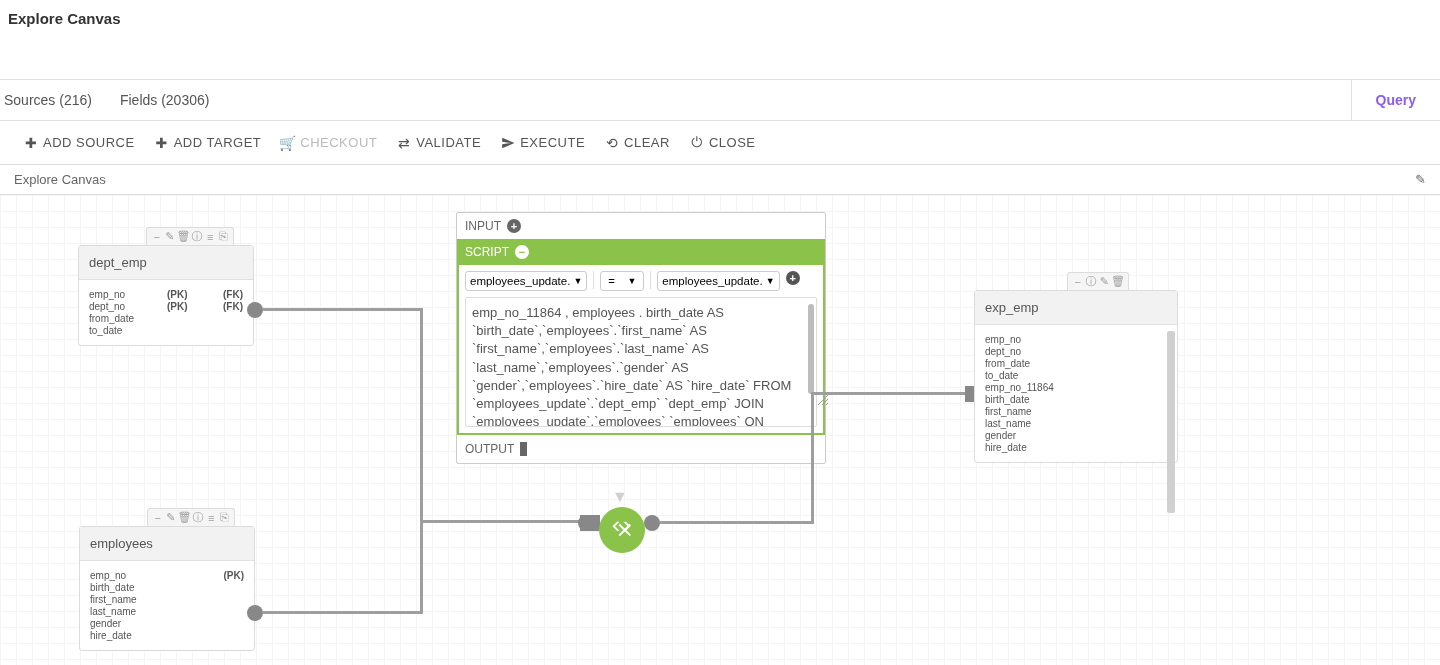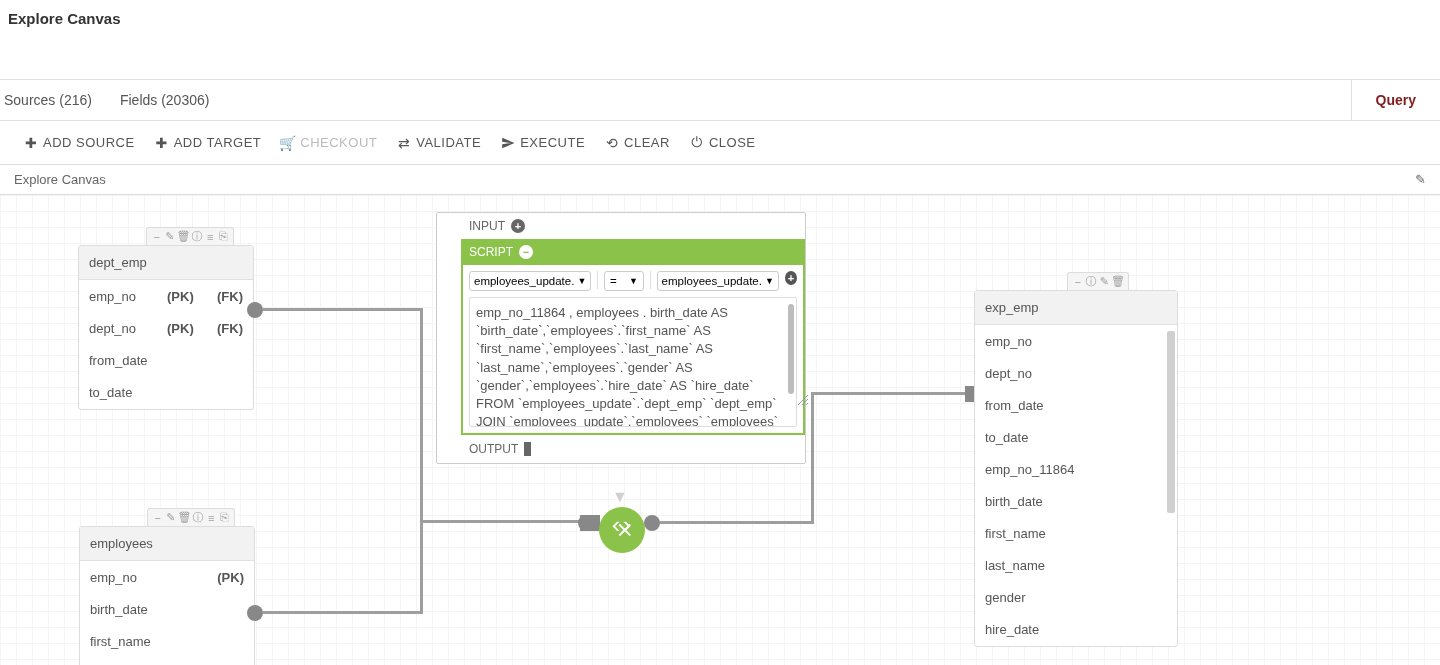--- a/index.html
+++ b/index.html
@@ -3,21 +3,21 @@
 <meta charset="utf-8">
 <style>
 * { box-sizing: border-box; margin: 0; padding: 0; font-family: -apple-system, BlinkMacSystemFont, "Segoe UI", Arial, sans-serif; }
 body { width: 1440px; height: 665px; background: #fff; overflow: hidden; }
 
 .page-title { font-size: 15px; font-weight: 700; padding: 10px 8px; color: #333; }
 .tabs-row { border-top: 1px solid #e0e0e0; border-bottom: 1px solid #e0e0e0; display: flex; align-items: stretch; height: 42px; margin-top: 42px; }
 .tab { padding: 0 14px; display: flex; align-items: center; font-size: 14px; color: #555; cursor: pointer; }
 .tab:first-child { padding-left: 4px; }
 .tabs-spacer { flex: 1; }
-.tab-right { border-left: 1px solid #e0e0e0; padding: 0 24px; display: flex; align-items: center; font-weight: 600; color: #7f1d1d; font-size: 14px; cursor: pointer; }
+.tab-right { border-left: 1px solid #e0e0e0; padding: 0 24px; display: flex; align-items: center; font-weight: 600; color: #8b5cf6; font-size: 14px; cursor: pointer; }
 
 .toolbar { display: flex; align-items: center; height: 44px; padding: 0 24px; border-bottom: 1px solid #ddd; gap: 20px; }
 .toolbar-btn { display: flex; align-items: center; gap: 5px; font-size: 13px; letter-spacing: 0.5px; color: #555; cursor: pointer; font-weight: 500; }
 .toolbar-btn.disabled { color: #bbb; }
 .toolbar-btn svg, .toolbar-btn .glyph { width: 14px; height: 14px; display: inline-flex; align-items: center; justify-content: center; font-size: 14px; }
 
 .breadcrumb-row { display: flex; align-items: center; height: 30px; padding: 0 14px; border-bottom: 1px solid #ddd; font-size: 13px; color: #666; }
 .breadcrumb-spacer { flex: 1; }
 .pencil-btn { cursor: pointer; }
 
@@ -25,21 +25,21 @@
   linear-gradient(to right, #f4f4f4 1px, transparent 1px),
   linear-gradient(to bottom, #f4f4f4 1px, transparent 1px);
   background-size: 16px 16px;
 }
 
 .node-toolbar { position: absolute; height: 18px; display: flex; align-items: center; gap: 2px; background: #f5f5f5; border: 1px solid #dcdcdc; border-bottom: none; border-radius: 3px 3px 0 0; padding: 0 4px; color: #9e9e9e; font-size: 11px; cursor: default; }
 .node-toolbar .glyph { width: 12px; display: inline-flex; justify-content: center; }
 
 .table-node { position: absolute; width: 176px; border: 1px solid #dcdcdc; border-radius: 3px; background: #fff; }
 .table-header { background: #f2f2f2; padding: 9px 10px; font-size: 13px; color: #555; border-bottom: 1px solid #e0e0e0; }
-.table-body { padding: 9px 10px; font-size: 13px; color: #555; display: flex; flex-direction: column; gap: 17px; }
+.table-body { padding: 9px 10px; font-size: 10px; color: #555; display: flex; flex-direction: column; gap: 1px; }
 .field-row { display: flex; }
 .field-name { flex: 1; }
 .field-key { width: 38px; font-weight: 700; }
 .field-fk { width: 38px; font-weight: 700; text-align: right; }
 
 .script-node { position: absolute; width: 370px; border: 1px solid #ccc; background: #fff; border-radius: 2px; }
 .script-section-head { display: flex; align-items: center; padding: 6px 8px; font-size: 12px; color: #666; gap: 6px; }
 .script-section-head.active { background: #8bc34a; color: #fff; }
 .script-section-head .circle-btn { width: 14px; height: 14px; border-radius: 50%; background: #666; color: #fff; display: inline-flex; align-items: center; justify-content: center; font-size: 11px; font-weight: bold; cursor: pointer; }
 .script-section-head.active .circle-btn { background: #fff; color: #8bc34a; }
@@ -188,21 +188,21 @@
   </div>
   <div class="edge-conn-circle" style="left:247px; top:410px;"></div>
 
   <div class="edge" style="left:263px; top:113px; width:160px; height:3px;"></div>
   <div class="edge" style="left:420px; top:113px; width:3px; height:215px;"></div>
   <div class="edge" style="left:420px; top:325px; width:160px; height:3px;"></div>
 
   <div class="edge" style="left:263px; top:416px; width:160px; height:3px;"></div>
   <div class="edge" style="left:420px; top:325px; width:3px; height:94px;"></div>
 
-  <div class="script-node" style="left:436px; top:17px;padding-left:24px;">
+  <div class="script-node" style="left:456px; top:17px;">
     <div class="script-section-head">
       <span>INPUT</span>
       <span class="circle-btn">+</span>
     </div>
     <div class="script-section-head active">
       <span>SCRIPT</span>
       <span class="circle-btn">−</span>
     </div>
     <div class="script-content">
       <div class="script-controls">

